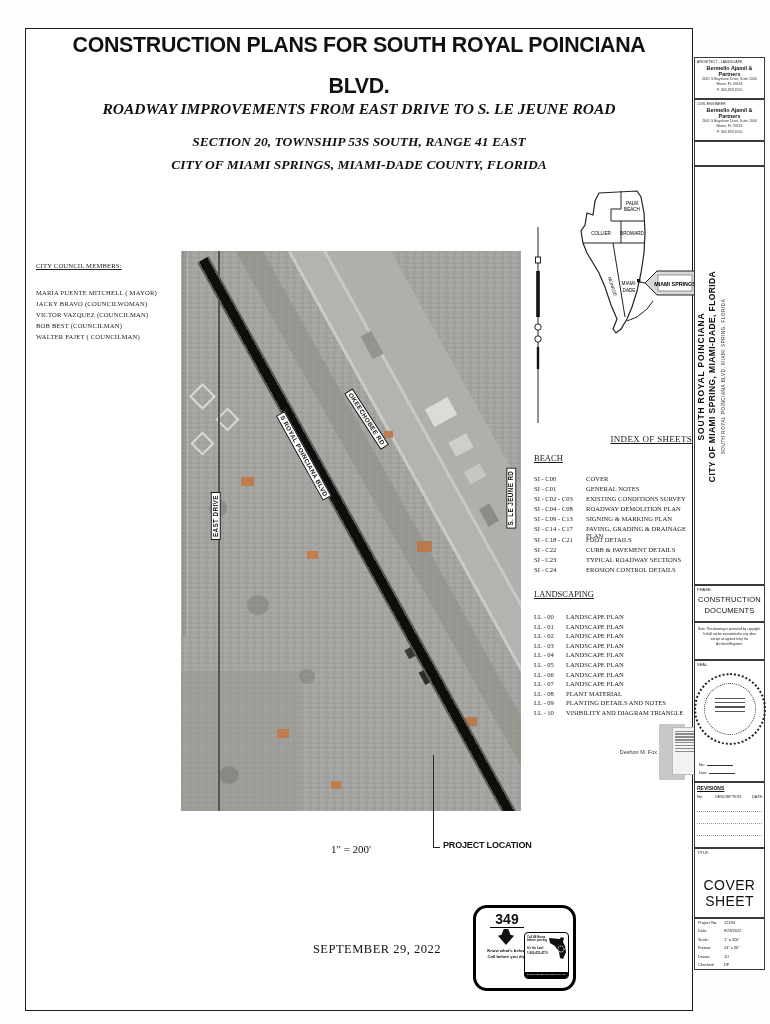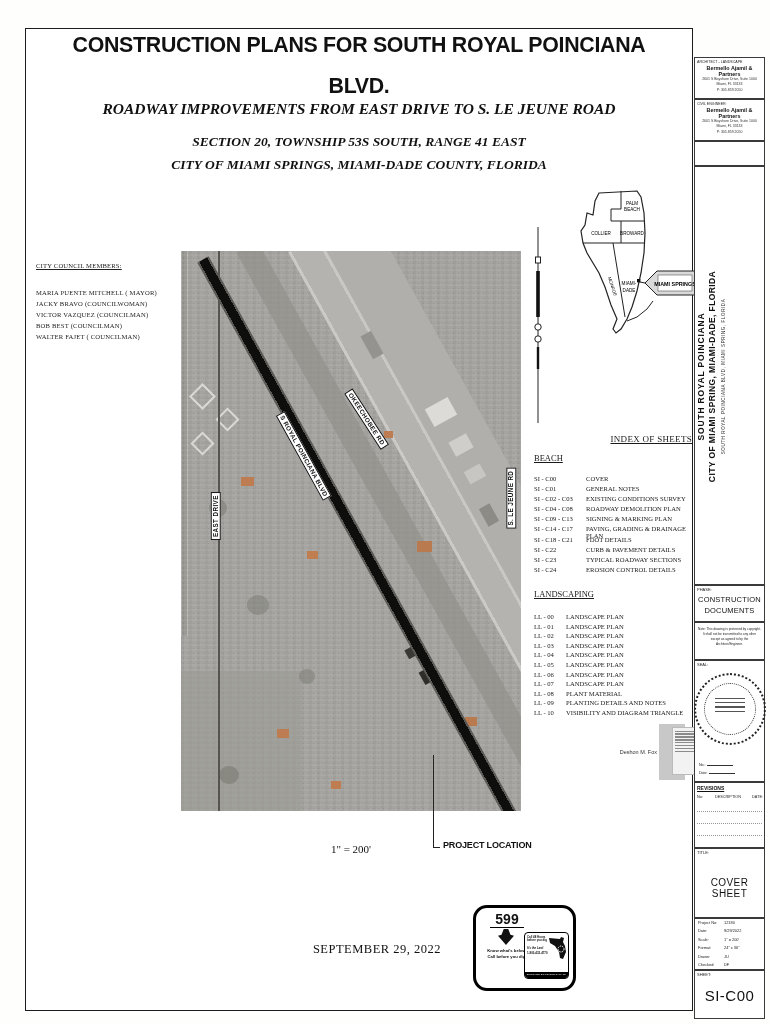--- a/index.html
+++ b/index.html
@@ -91,21 +91,21 @@
   .seal-c2 i:first-child{margin-top:14px;}
   .seal-no{position:absolute;left:4px;bottom:14px;font-size:3.6px;}
   .seal-date{position:absolute;left:4px;bottom:6px;font-size:3.6px;}
   .u{display:inline-block;width:26px;border-bottom:.8px solid #333;height:4px;}
   .tb-rev{top:782px;height:66px;}
   .rev-hd{position:absolute;left:2px;top:2px;font-size:5px;font-weight:bold;text-decoration:underline;}
   .rev-cols{position:absolute;left:2px;top:12px;width:66px;display:flex;font-size:3.8px;color:#222;}
   .rev-cols .c1{width:10px;} .rev-cols .c2{flex:1;text-align:center;} .rev-cols .c3{width:14px;text-align:right;}
   .rev-line{position:absolute;left:2px;width:65px;border-bottom:1px dotted #999;}
   .tb-title{top:848px;height:70px;}
-  .sheet-title{position:absolute;left:0;top:28px;width:100%;text-align:center;font-size:10px;letter-spacing:.4px;}
+  .sheet-title{position:absolute;left:0;top:28px;width:100%;text-align:center;font-size:14px;letter-spacing:.4px;}
   .tb-info{top:918px;height:52px;}
   .info-row{display:flex;font-size:3.9px;line-height:8.4px;padding-left:3px;color:#222;}
   .info-row .lbl{width:26px;flex:none;} 
   .tb-sheet{top:970px;height:49px;}
   .sheet-no{position:absolute;left:0;top:16px;width:100%;text-align:center;font-size:15px;letter-spacing:.5px;}
 </style>
 </head>
 <body>
 
 <div class="page">
@@ -307,21 +307,21 @@
         <i></i>
         <i></i>
         <i></i>
         <i></i>
         <i></i>
       </div>
 
     <div class="abs date">SEPTEMBER 29, 2022</div>
 
     <div class="abs l811">
-      <div class="l811-num">599</div>
+      <div class="l811-num">349</div>
       <div class="shovel"></div>
       <div class="l811-tag">
         <div>Know what's below.</div>
         <div>Call before you dig.</div>
       </div>
       <div class="l811-panel">
         <svg class="fl" width="20" height="26" viewBox="0 0 20 26">
           <path d="M2 2 L13 3 L14 1 L17 2 L16 6 L18 10 L19 16 L16 23 L13 22 L12 16 L8 10 L3 7 Z" fill="#111"></path>
           <circle cx="14" cy="13" r="3" fill="none" stroke="#fff" stroke-width="1" stroke-dasharray="1.5 1"></circle>
         </svg>
@@ -423,18 +423,14 @@
     <div class="info-row">
         <span class="lbl">Drawn:</span>
         <span>JU</span>
       </div>
     <div class="info-row">
         <span class="lbl">Checked:</span>
         <span>DF</span>
       </div>
   </div>
 
-  <div class="tb tb-sheet">
-    <div class="blk-label">SHEET:</div>
-    <div class="sheet-no">SI-C00</div>
-  </div>
 
 </div>
 
 </body></html>

